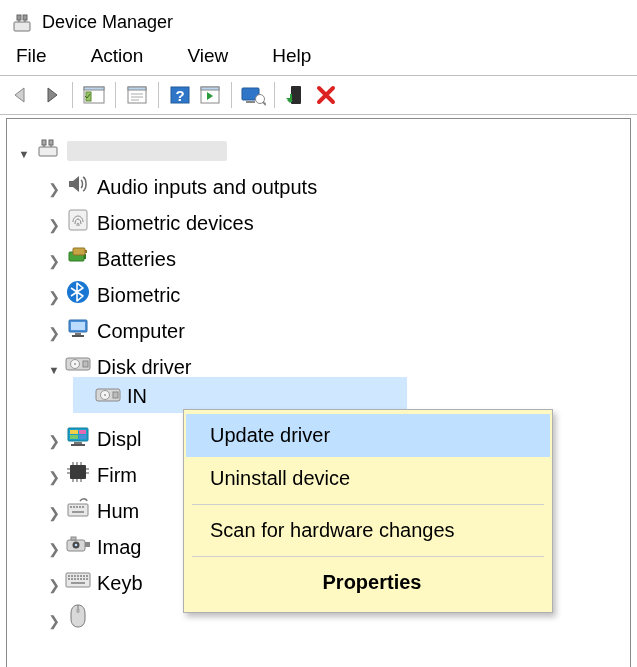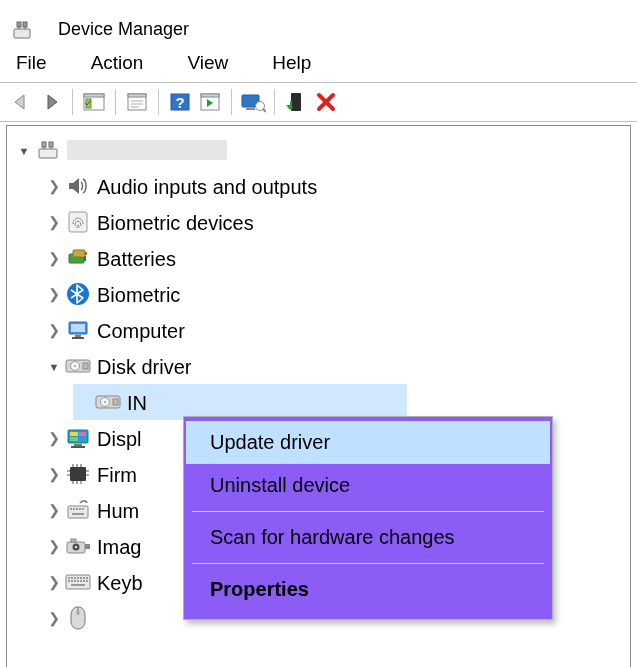--- a/index.html
+++ b/index.html
@@ -1,46 +1,46 @@
 <!DOCTYPE html>
 <html><head>
 <meta charset="utf-8">
 <style>
   html,body{margin:0;padding:0;font-family:"Segoe UI",Tahoma,Arial,sans-serif;background:#fff;color:#000;}
   body{width:637px;height:667px;overflow:hidden;}
   
-  .titlebar{display:flex;align-items:center;gap:26px;padding:19px 12px 6px;font-size:18px;}
+  .titlebar{display:flex;align-items:center;gap:10px;padding:12px 12px 6px;font-size:18px;}
   .titlebar .appicon{width:20px;height:20px;flex:none;}
   
   .menubar{display:flex;gap:44px;padding:6px 16px 8px;font-size:19px;}
   .menubar span{cursor:default;}
   
   .toolbar{display:flex;align-items:center;border-top:1px solid #bfbfbf;border-bottom:1px solid #bfbfbf;padding:2px 6px;height:34px;font-size:0;}
   .toolbar .btn{width:28px;height:28px;display:flex;align-items:center;justify-content:center;margin:0 1px;}
   .toolbar .sep{width:1px;height:26px;background:#c5c5c5;margin:0 6px;}
   .toolbar svg{display:block;}
   
   .pane{border:1px solid #8a8a8a;margin:3px 6px 0;height:548px;position:relative;overflow:hidden;}
   .tree{padding:6px 0 0 6px;font-size:20px;line-height:1;}
-  .row{display:flex;align-items:center;height:36px;white-space:nowrap;}
+  .row{display:flex;align-items:flex-end;height:36px;white-space:nowrap;}
   .chev{width:22px;text-align:center;color:#555;font-size:16px;}
   .chev.down::before{content:"\25BC";font-size:11px;display:inline-block;transform:scaleX(1.0);} 
   .chev.right::before{content:"\276F";font-size:14px;color:#777;}
   .icon{width:26px;height:26px;display:flex;align-items:center;justify-content:center;margin-right:6px;flex:none;}
   .icon svg{display:block;}
   .label{padding-top:2px;}
   .root .rootlabel{width:160px;height:20px;background:#e6e6e6;border-radius:2px;}
   .ind1{padding-left:30px;}
   .ind2{padding-left:60px;}
   .selrow .sel-area{background:#cfe8ff;display:flex;align-items:center;height:36px;padding-right:260px;}
   
-  .ctxmenu{position:absolute;left:176px;top:290px;width:364px;background:#8b5cf6;border:1px solid #b0b0b0;box-shadow:3px 4px 6px rgba(0,0,0,.25);padding:4px 2px 8px;}
+  .ctxmenu{position:absolute;left:176px;top:290px;width:364px;background:#fef9c3;border:1px solid #b0b0b0;box-shadow:3px 4px 6px rgba(0,0,0,.25);padding:4px 2px 8px;}
   .ctxmenu .mi{padding:10px 16px 10px 24px;font-size:20px;cursor:default;}
   .ctxmenu .mi.hover{background:#bfe0ff;}
-  .ctxmenu .mi.bold{font-weight:700;}
+  .ctxmenu .mi.bold{font-weight:700;text-align:center;}
   .ctxmenu .msep{height:1px;background:#cfcfcf;margin:4px 6px;}
 </style>
 </head>
 <body>
 
 <div class="titlebar">
   <span class="appicon">
     <svg width="20" height="20" viewBox="0 0 20 20">
       <rect x="2" y="9" width="16" height="9" rx="1" fill="#e8e8e8" stroke="#777"></rect>
       <rect x="5" y="2" width="4" height="5" fill="#999" stroke="#666"></rect>

